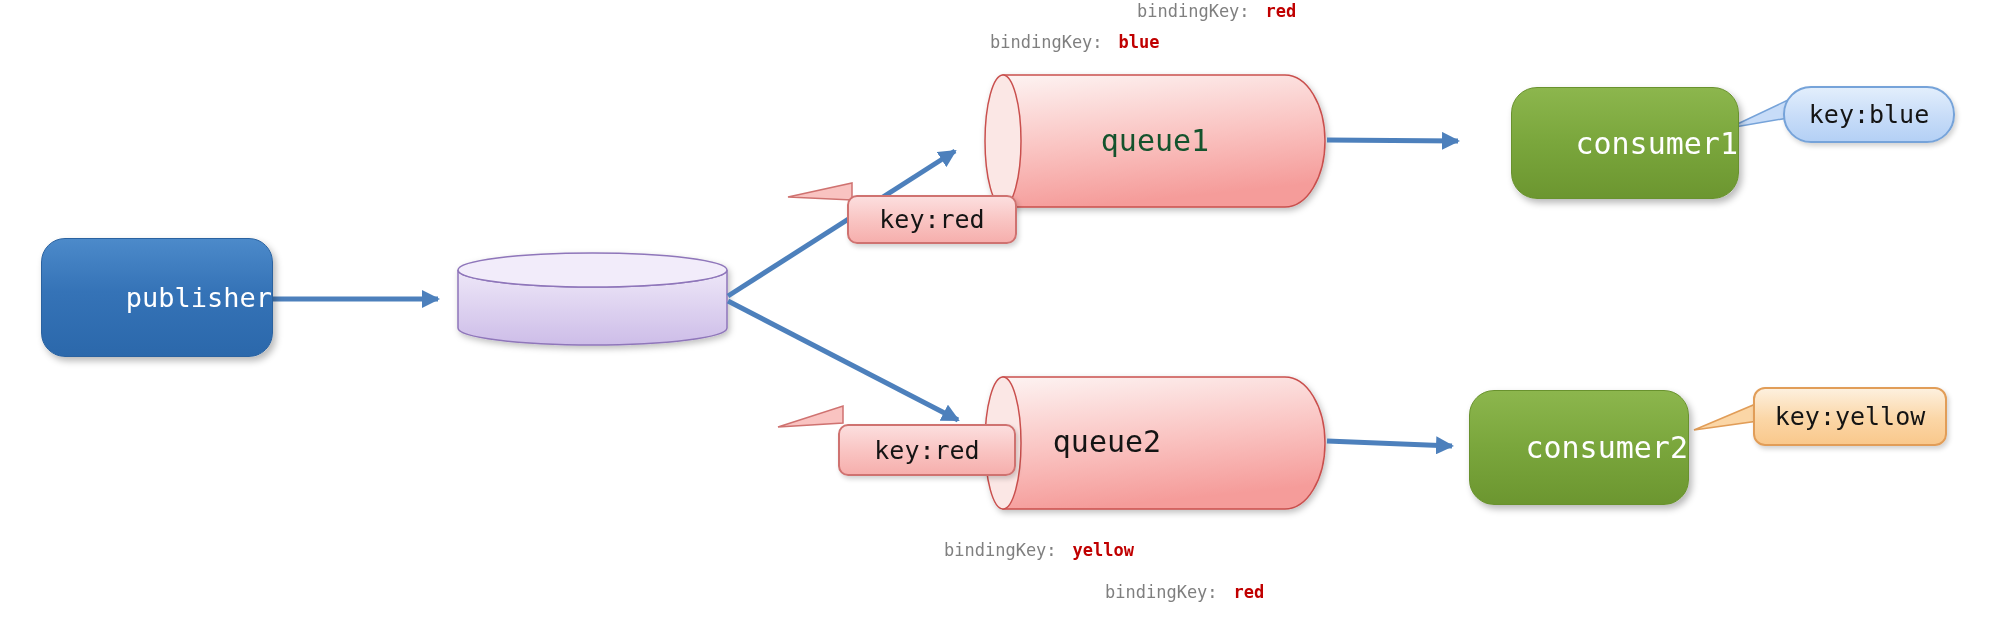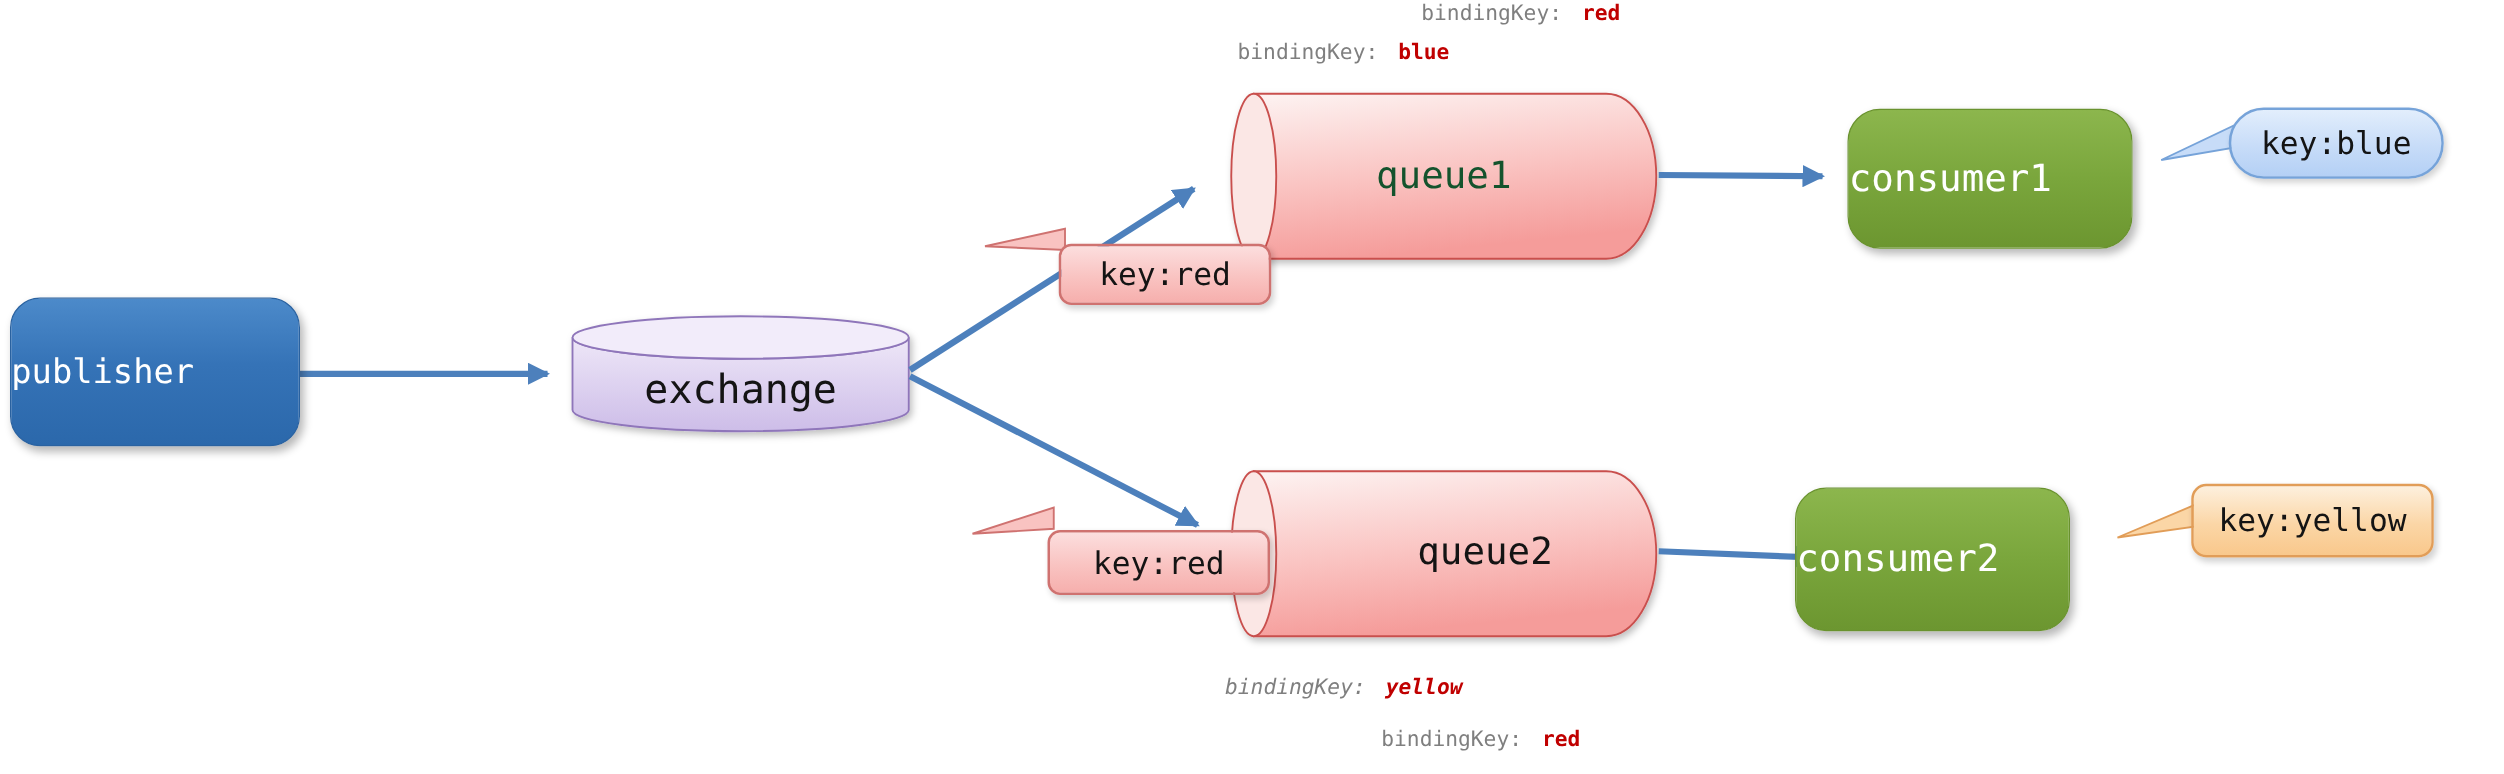--- a/index.html
+++ b/index.html
@@ -3,22 +3,22 @@
 <meta charset="utf-8">
 <style>
   html,body { margin:0; padding:0; background:#ffffff; }
   #stage {
     position:relative; width:2003px; height:619px; background:#ffffff;
     font-family:"DejaVu Sans Mono", monospace; overflow:hidden;
   }
   #stage svg.underlay { position:absolute; left:0; top:0; }
 
   .node {
-    position:absolute; display:flex; align-items:center; justify-content:flex-start;
-    color:#ffffff; box-shadow: 3px 4px 7px rgba(0,0,0,0.28);
+    position:absolute; display:flex; align-items:center; justify-content:flex-end;
+    color:#ffffff; box-shadow: 3px 4px 7px rgba(0,0,0,0.28); margin-left: 33px;
   }
   .publisher {
     left:8px; top:238px; width:230px; height:117px;
     border-radius:24px; font-size:27px;
     background:linear-gradient(180deg,#4c8aca 0%, #3573b7 45%, #2b68ab 100%);
     border:1px solid #2a62a0;
   }
   .consumer {
     border-radius:26px; font-size:30px;
     background:linear-gradient(180deg,#8cb64d 0%, #7aa63c 50%, #6c9630 100%);
@@ -26,21 +26,21 @@
   }
   .consumer1 { left:1478px; top:87px;  width:226px; height:110px; }
   .consumer2 { left:1436px; top:390px; width:218px; height:113px;border-radius:25px; }
 
   .overlay-label {
     position:absolute; text-align:center; pointer-events:none; white-space:nowrap;
   }
   .direct-label   { left:458px; top:244px; width:269px; font-size:26px; color:#7c7c7c; }
   .exchange-label { left:458px; top:292px; width:269px; font-size:32px; color:#141414; }
   .queue1-label   { left:985px; top:123px; width:340px; font-size:30px; color:#14532d; }
-  .queue2-label   { left:1018px; top:424px; width:340px; font-size:30px; color:#141414; }
+  .queue2-label   { left:937px; top:424px; width:340px; font-size:30px; color:#141414; }
 
   .bubble {
     position:absolute; display:flex; align-items:center; justify-content:center;
     font-size:25px; color:#141414; border:2px solid; white-space:nowrap;
     box-shadow: 2px 3px 5px rgba(0,0,0,0.18);
   }
   .bubble-red {
     background:linear-gradient(180deg,#fcdede 0%, #f9c3c1 55%, #f6afad 100%);
     border-color:#cf7270; border-radius:10px;margin-top:32px;
   }
@@ -55,21 +55,21 @@
     left:1753px; top:387px; width:190px; height:55px;
     background:linear-gradient(180deg,#fdf0de 0%, #fbd6a6 55%, #f9c88c 100%);
     border-color:#e19d58; border-radius:12px;align-items:center;
   }
 
   .bind-line { position:absolute; white-space:nowrap; font-size:17px; }
   .bind-prefix { color:#7f7f7f; margin-right:16px; }
   .bind-value  { color:#c00000; font-weight:bold; }
   .bind-q1-a { left:1137px; top:1px; }
   .bind-q1-b { left:990px;  top:32px; }
-  .bind-q2-a { left:980px;  top:540px;font-style:italic; }
+  .bind-q2-a { left:944px;  top:540px; }
   .bind-q2-b { left:1105px; top:582px; }
 </style>
 </head>
 <body>
 
 <div id="stage">
 
   <svg class="underlay" width="2003" height="619" viewBox="0 0 2003 619">
     <defs>
       <linearGradient id="gExBody" x1="0" y1="0" x2="0" y2="1">
@@ -119,21 +119,20 @@
   <div class="node publisher">
     <span>publisher</span>
   </div>
   <div class="node consumer consumer1">
     <span>consumer1</span>
   </div>
   <div class="node consumer consumer2">
     <span>consumer2</span>
   </div>
 
-  <div class="overlay-label exchange-label">exchange</div>
   <div class="overlay-label queue1-label">queue1</div>
   <div class="overlay-label queue2-label">queue2</div>
 
   <div class="bubble bubble-red bubble-red-1">
     <span>key:red</span>
   </div>
   <div class="bubble bubble-red bubble-red-2">
     <span>key:red</span>
   </div>
   <div class="bubble bubble-blue">

